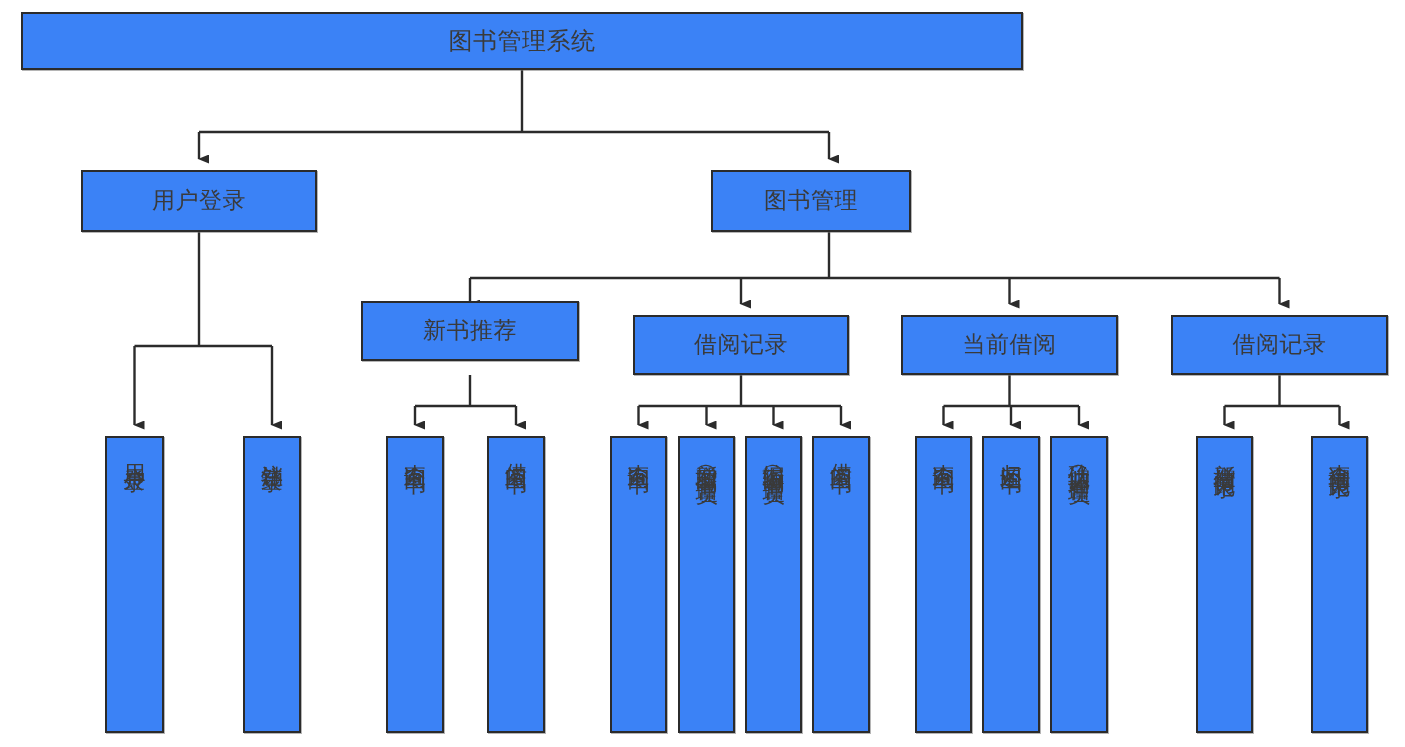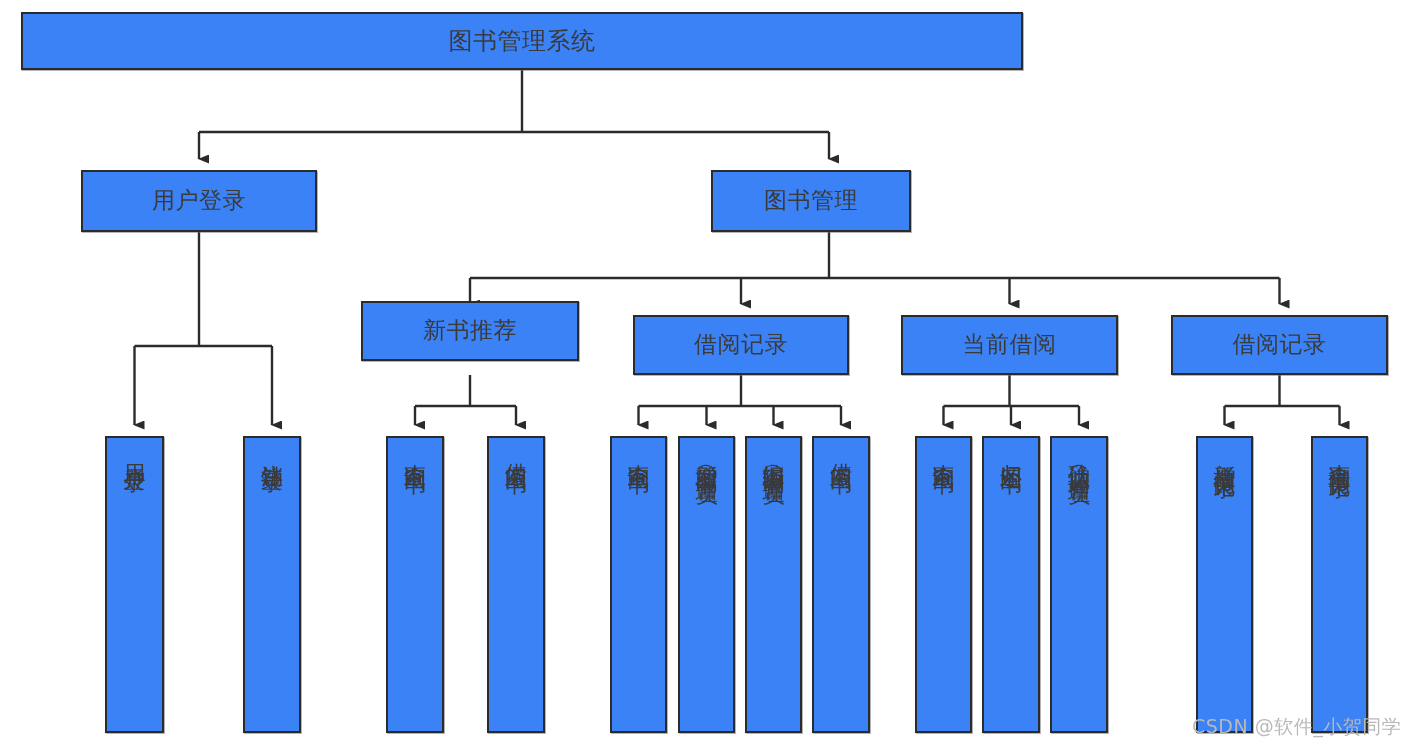--- a/index.html
+++ b/index.html
@@ -169,14 +169,13 @@
         <span class="lbl">确认归还（管理员）</span>
       </div>
       <div class="node vert" style="left: 1196px; top: 436px; width: 57px; height: 297px;">
         <span class="lbl">新增借阅记录</span>
       </div>
       <div class="node vert" style="left: 1311px; top: 436px; width: 57px; height: 297px;">
         <span class="lbl">查询借阅记录</span>
       </div>
     </div>
 
-  <div class="watermark" style="left:1192px; top:714px;">CSDN @软件_小贺同学</div>
 </div>
 
 </body></html>

